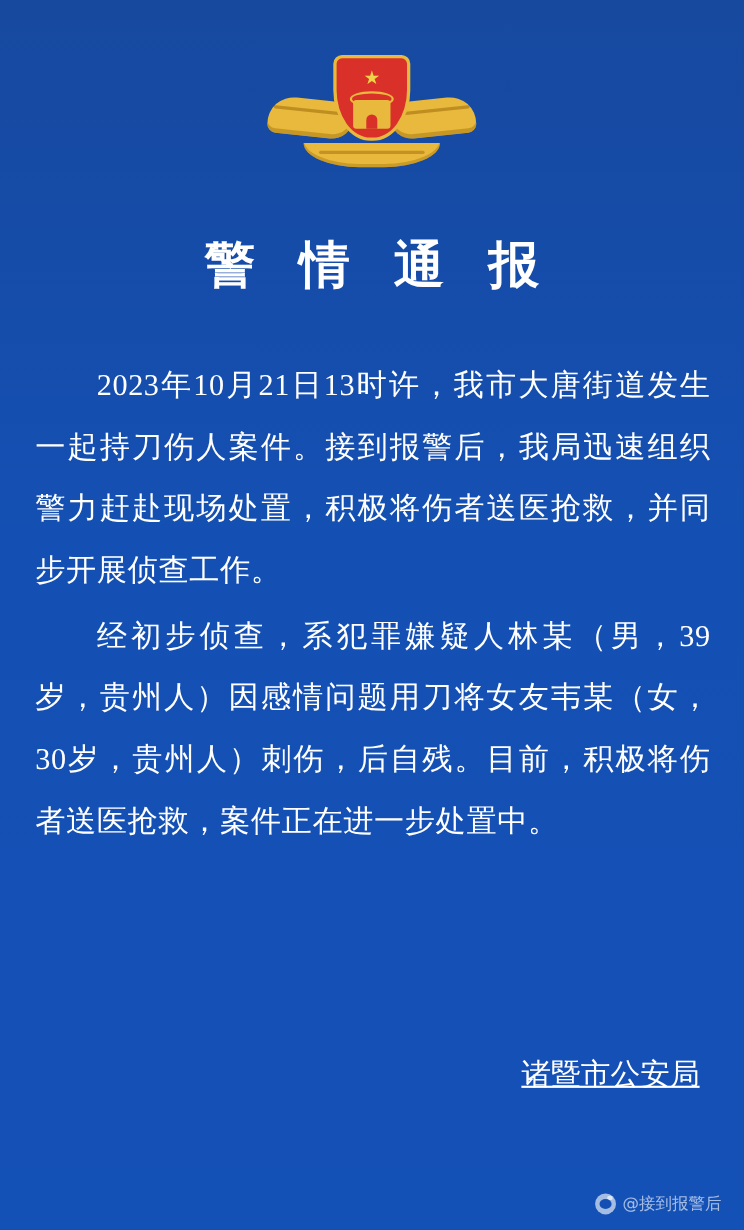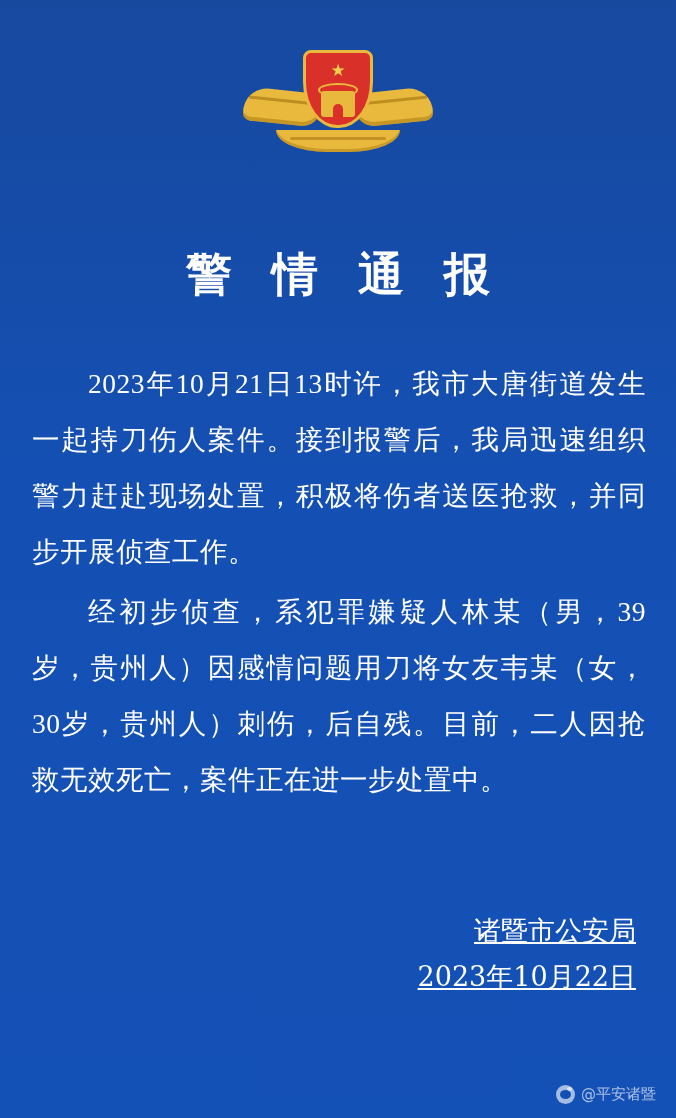--- a/index.html
+++ b/index.html
@@ -130,21 +130,21 @@
   }
 
   
   .title {
     text-align: center;
     color: #ffffff;
     font-size: 46px;
     letter-spacing: 12px;
     text-indent: 12px;
     font-weight: bold;
-    margin-top: 86px;
+    margin-top: 52px;
     font-family: "DejaVu Serif", "Liberation Serif", serif;
   }
 
   
   .body-text {
     margin: 50px 30px 0 32px;
     color: #ffffff;
     font-size: 27.5px;
     line-height: 56px;
     letter-spacing: 0.5px;
@@ -225,26 +225,25 @@
         <div class="ring"></div>
         <div class="gate"></div>
       </div>
     </div>
   </div>
 
   <div class="title">警 情 通 报</div>
 
   <div class="body-text">
     <p class="para">2023年10月21日13时许，我市大唐街道发生一起持刀伤人案件。接到报警后，我局迅速组织警力赶赴现场处置，积极将伤者送医抢救，并同步开展侦查工作。</p>
-    <p class="para">经初步侦查，系犯罪嫌疑人林某（男，39岁，贵州人）因感情问题用刀将女友韦某（女，30岁，贵州人）刺伤，后自残。目前，二人因抢救无效死亡，案件正在进一步处置中。</p>
+    <p class="para">经初步侦查，系犯罪嫌疑人林某（男，39岁，贵州人）因感情问题用刀将女友韦某（女，30岁，贵州人）刺伤，后自残。目前，积极将伤者送医抢救，案件正在进一步处置中。</p>
   </div>
 
   <div class="signature">
     <div>诸暨市公安局</div>
-    <div>2023年10月22日</div>
   </div>
 
   <div class="watermark">
     <span class="weibo-eye"></span>
-    <span>@平安诸暨</span>
+    <span>@接到报警后</span>
   </div>
 
 </div>
 
 </body></html>

